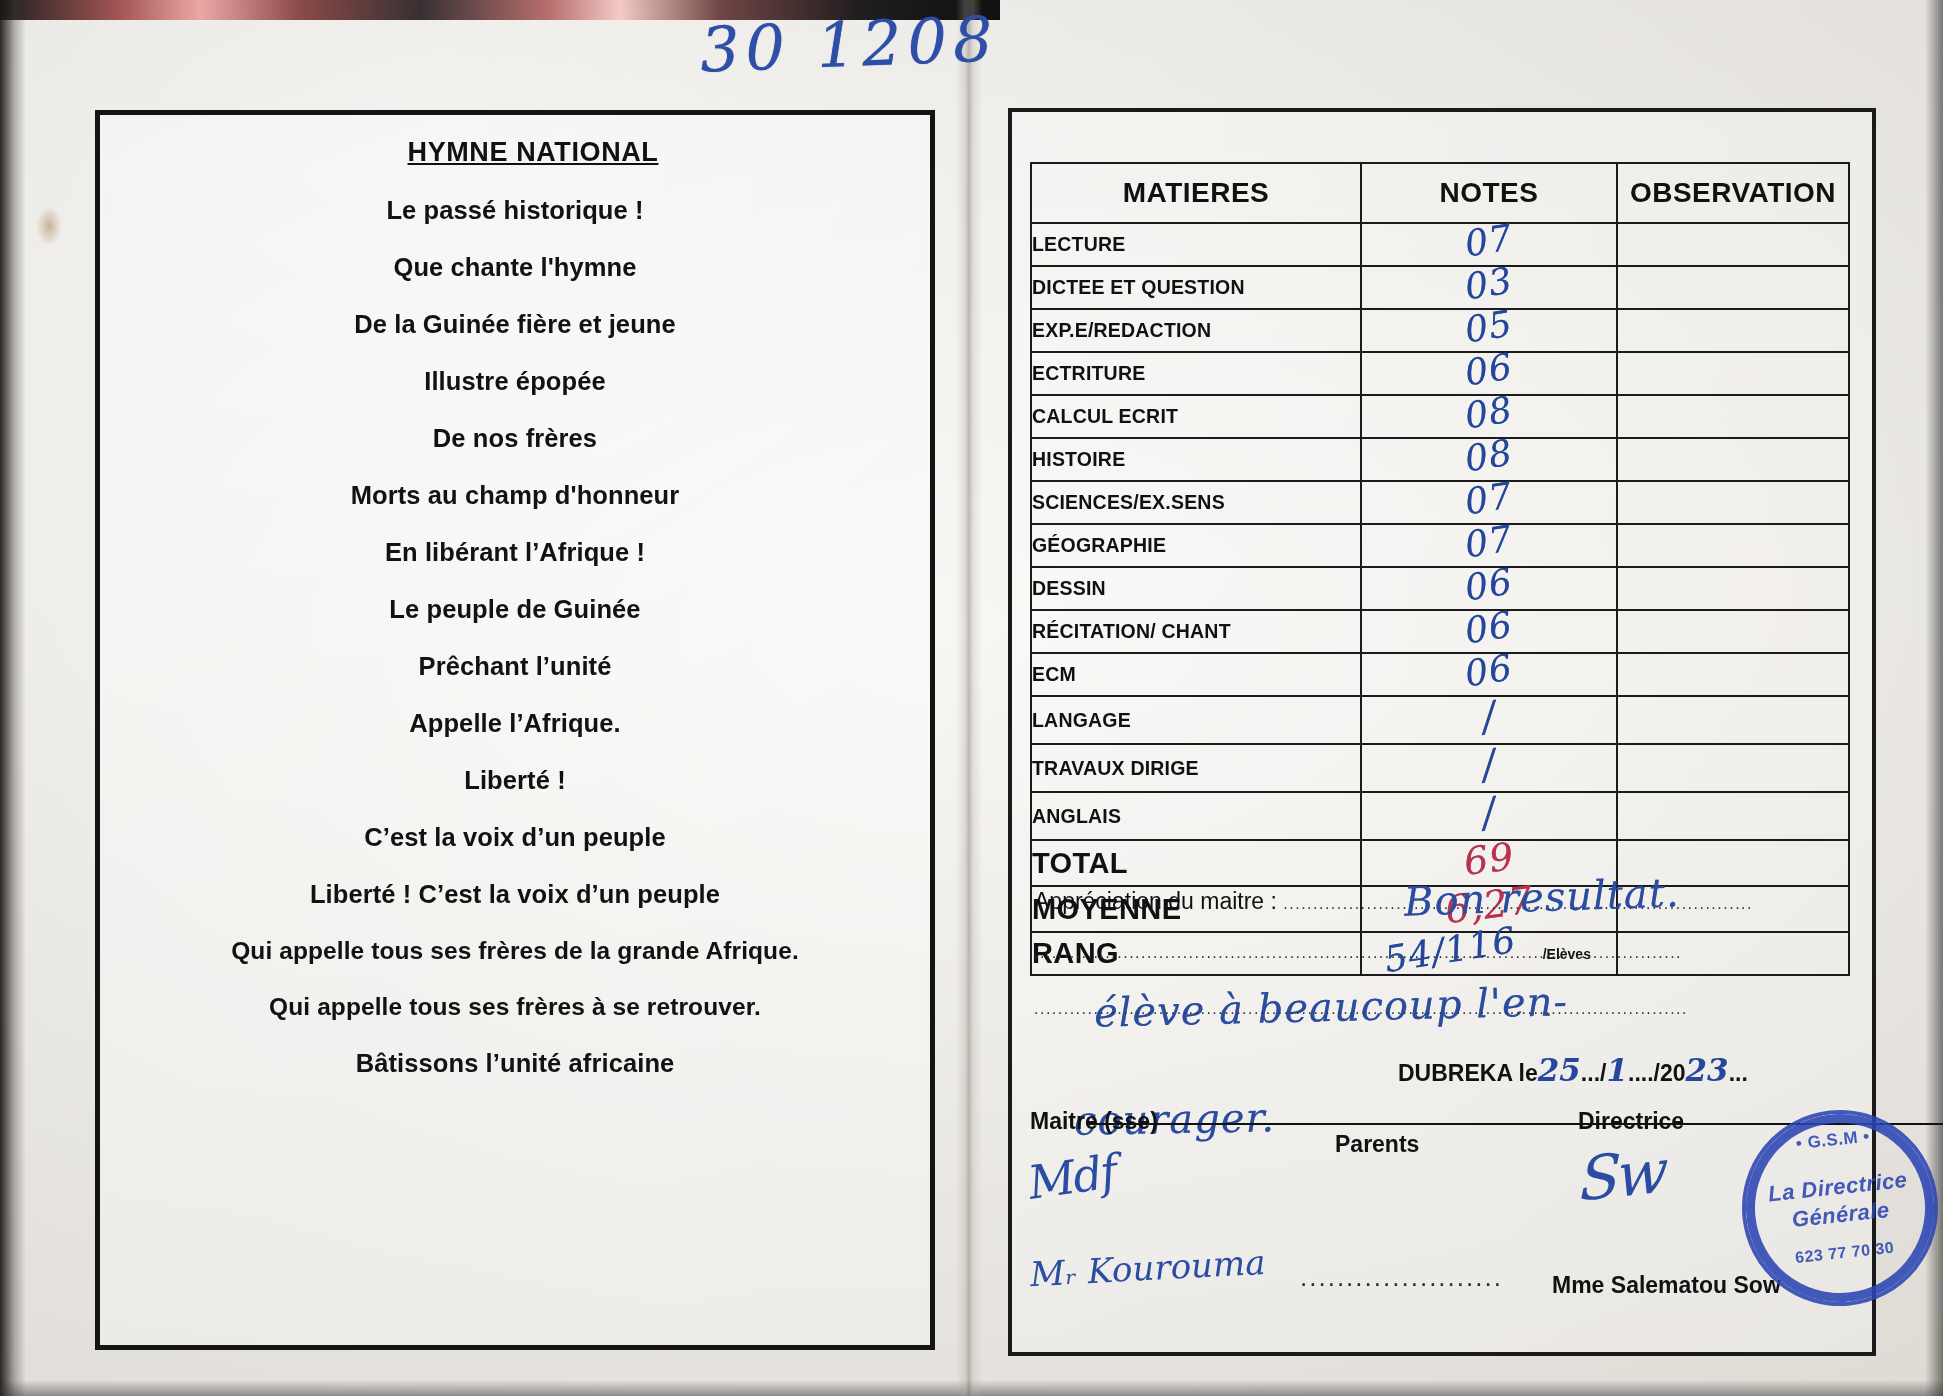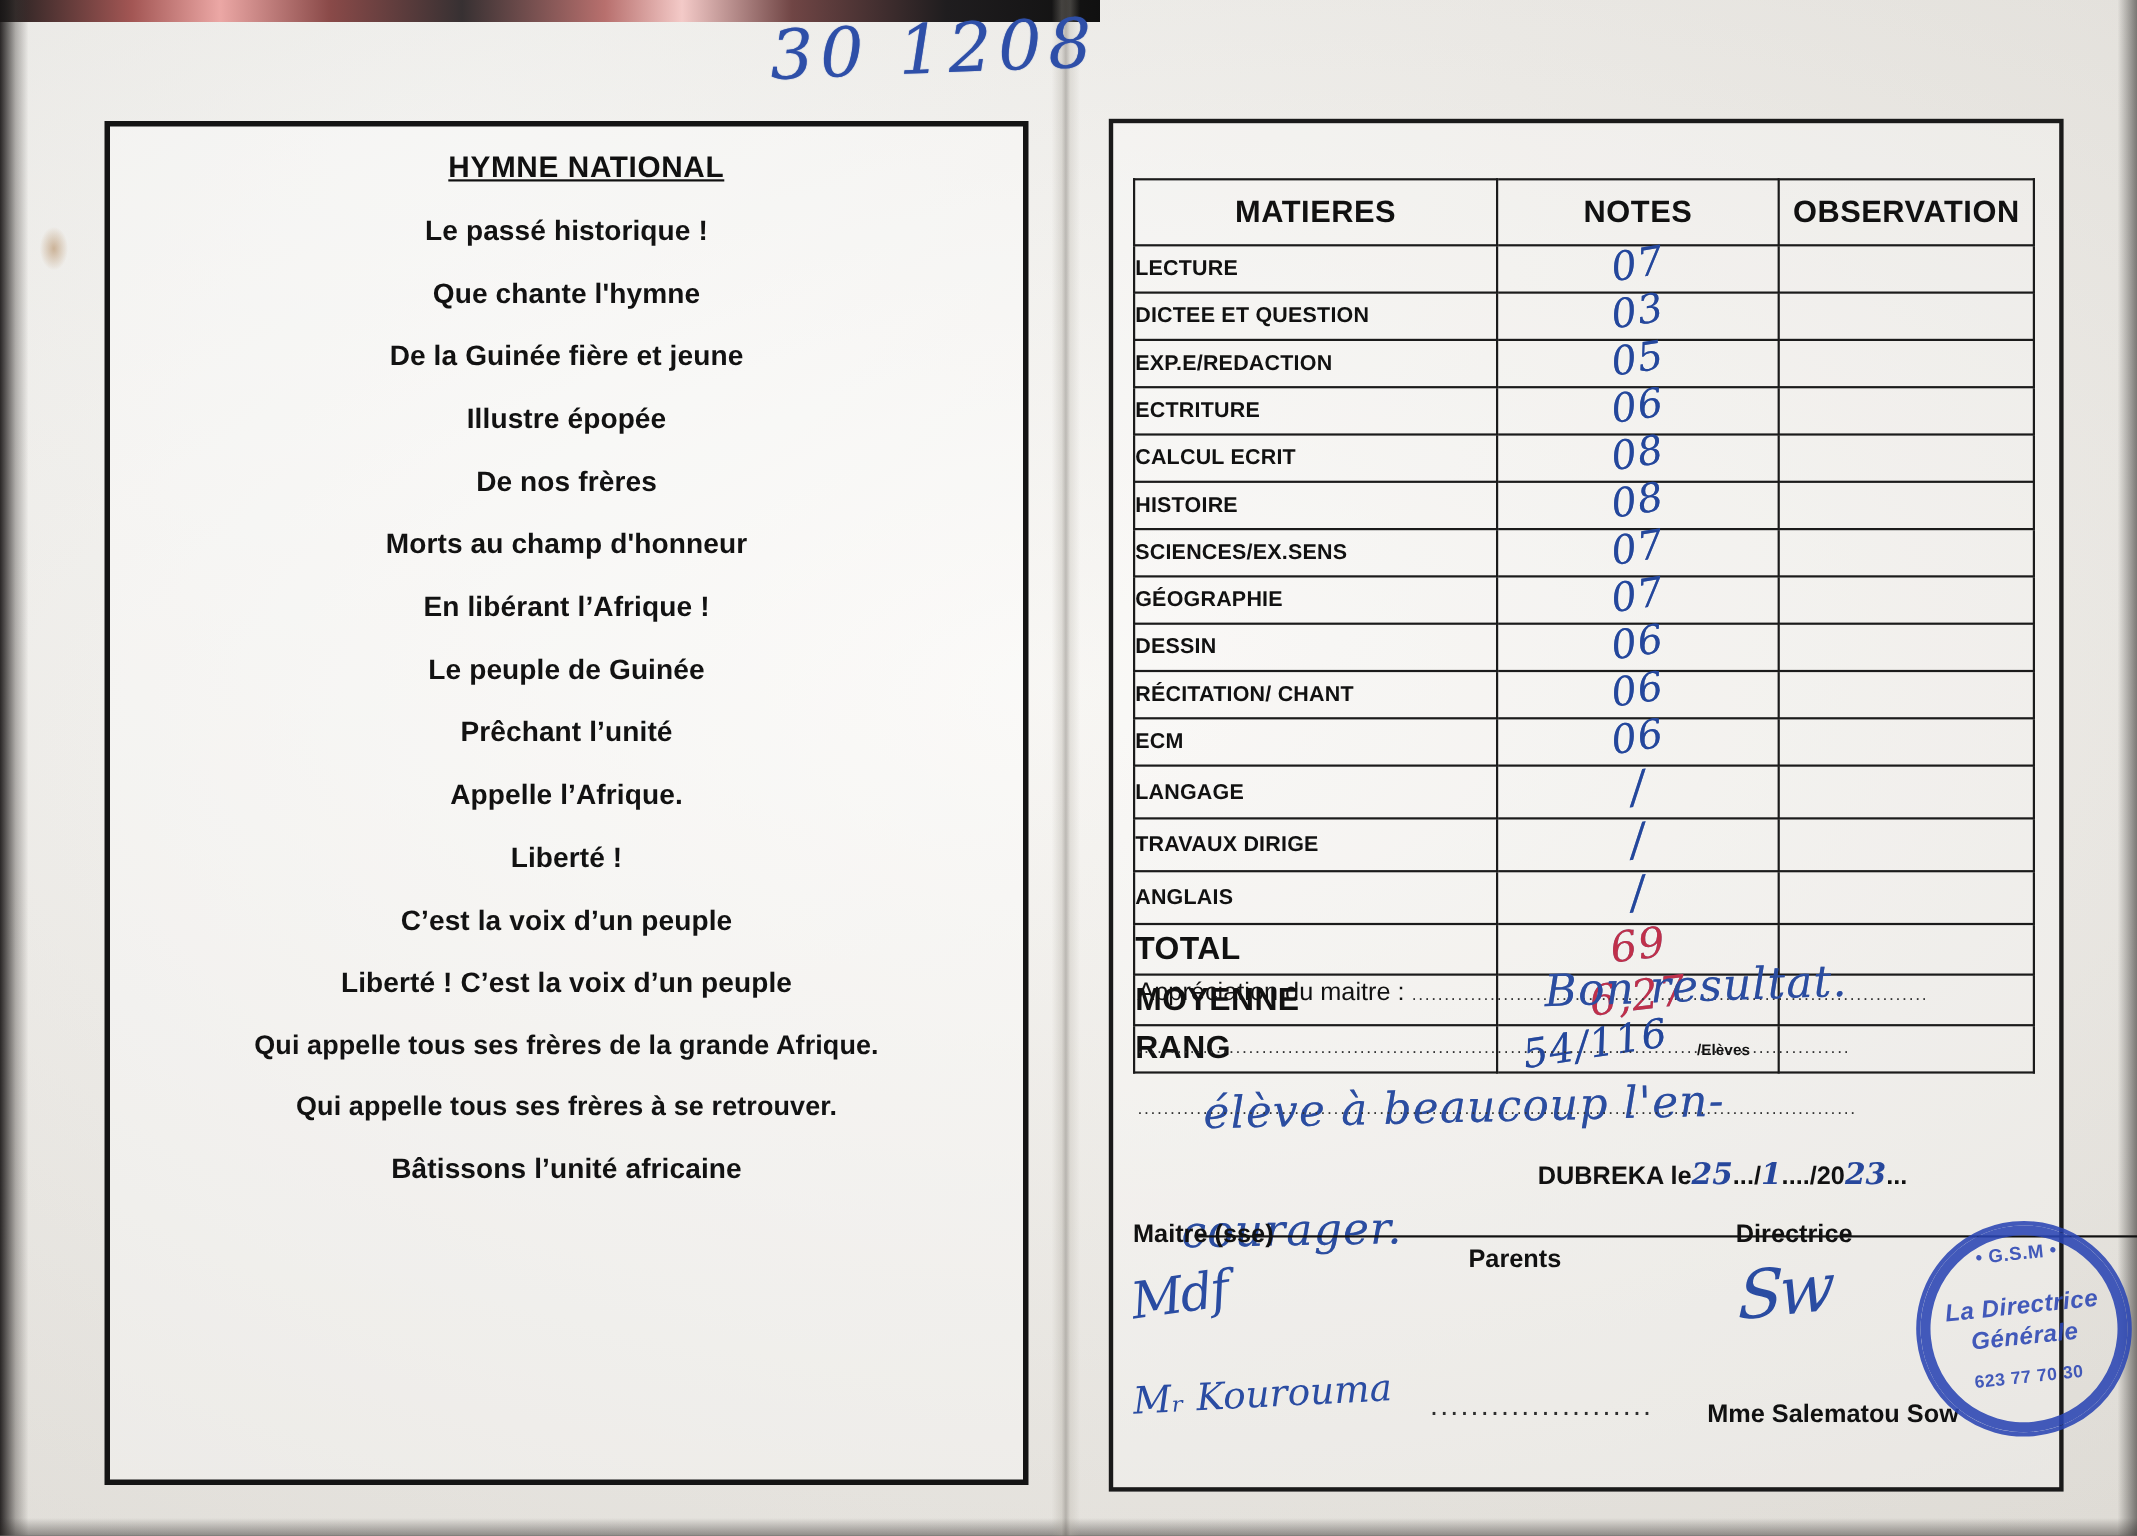--- a/index.html
+++ b/index.html
@@ -251,21 +251,21 @@
     left: 1398px; top: 1052px;
     font-size: 23px;
     font-weight: bold;
     color: #111;
     white-space: nowrap;
   }
   .hw-date {
     font-family: "DejaVu Serif", serif;
     font-style: italic;
     color: #27479c;
-    font-size: 27px;
+    font-size: 31px;
   }
 
   .sig-labels {
     position: absolute;
     top: 1108px;
     font-size: 23px;
     font-weight: bold;
     color: #111;
   }
   .sig-labels.a { left: 1030px; }

